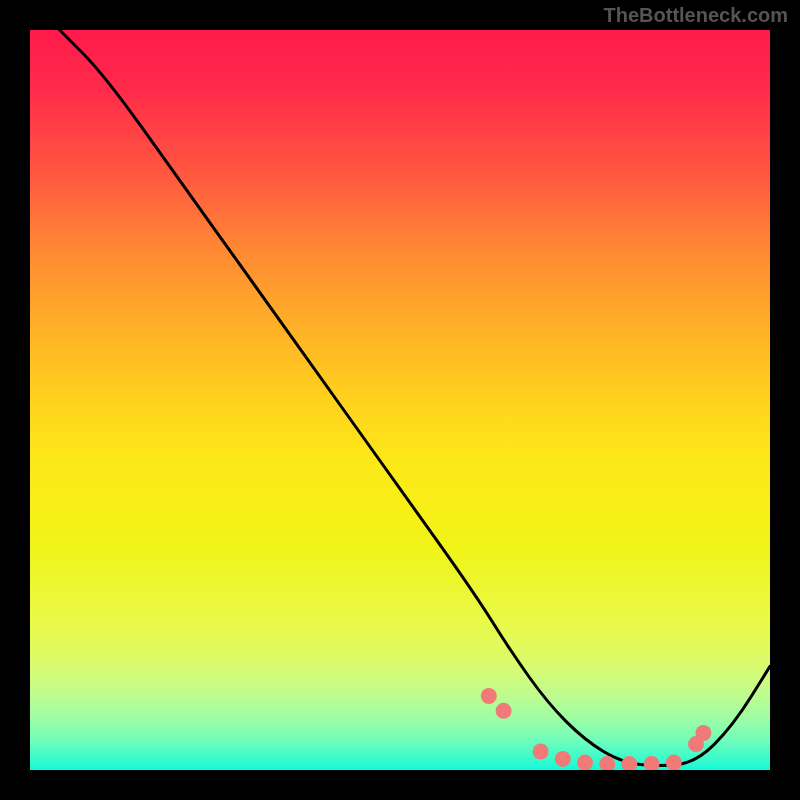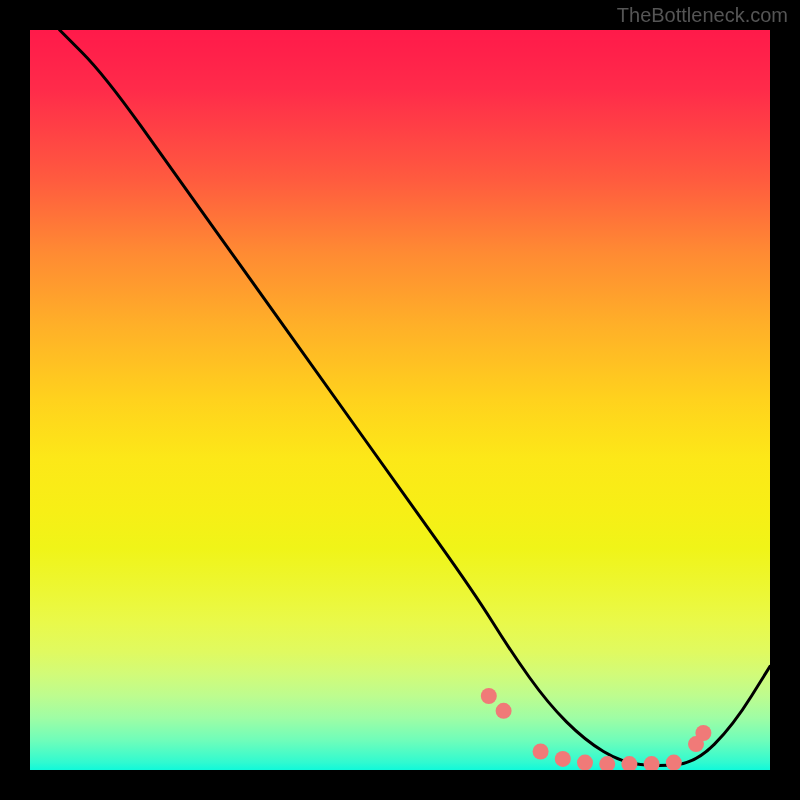--- a/index.html
+++ b/index.html
@@ -9,21 +9,21 @@
     background: #000;
     position: relative;
     font-family: Arial, sans-serif;
   }
   .watermark {
     position: absolute;
     top: 4px;
     right: 12px;
     color: #555;
     font-size: 20px;
-    font-weight: 400;
+    font-weight: 700;
     z-index: 10;
   }
   .plot-area {
     position: absolute;
     left: 30px;
     top: 30px;
     width: 740px;
     height: 740px;
     background: linear-gradient(to bottom,
       #ff1a4a 0%,

